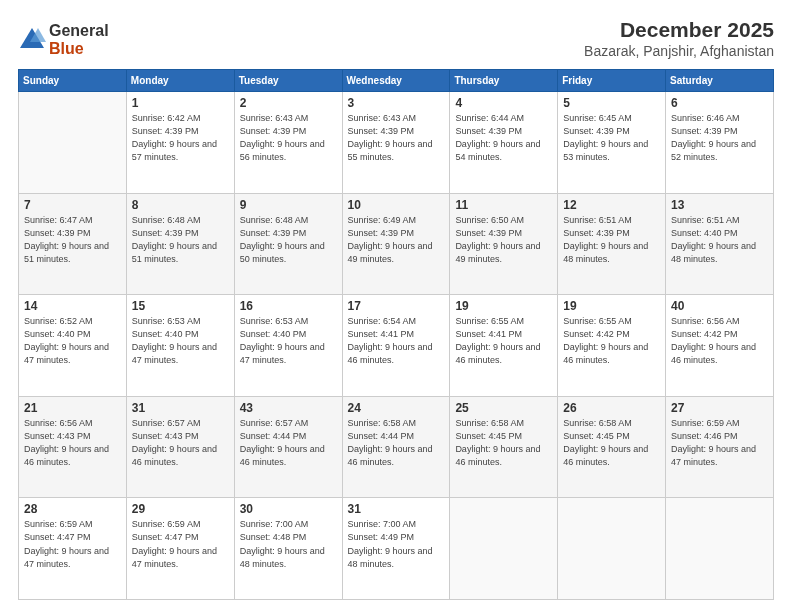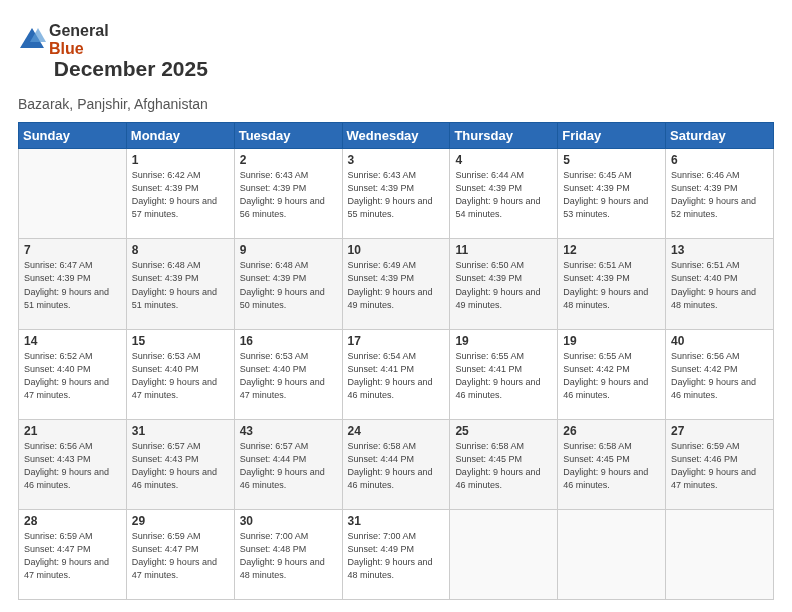--- a/index.html
+++ b/index.html
@@ -15,21 +15,20 @@
       height: 612px;
       padding: 18px 18px 12px 18px;
       display: flex;
       flex-direction: column;
     }
     .header {
       display: flex;
       justify-content: space-between;
       align-items: flex-start;
       margin-bottom: 10px;
-      flex-direction: column;
     }
     .logo {
       display: flex;
       align-items: center;
       margin-top: 4px;
     }
     .logo-text {
       display: flex;
       flex-direction: column;
       line-height: 1.1;
@@ -54,33 +53,33 @@
     }
     .main-title {
       font-size: 21px;
       font-weight: bold;
       color: #333;
       line-height: 1.1;
     }
     .subtitle {
       font-size: 14px;
       color: #555;
-      margin-top: 16px;
+      margin-top: 2px;
     }
     .calendar {
       flex: 1;
       border: 1px solid #ccc;
       border-collapse: collapse;
       width: 100%;
       table-layout: fixed;
     }
     .calendar th {
       background: #2a6ab5;
       color: #fff;
-      font-size: 13px;
+      font-size: 10px;
       font-weight: bold;
       padding: 5px 4px;
       text-align: left;
       border: 1px solid #1a5a9f;
     }
     .calendar td {
       border: 1px solid #ccc;
       vertical-align: top;
       padding: 4px 5px;
       font-size: 9.5px;

